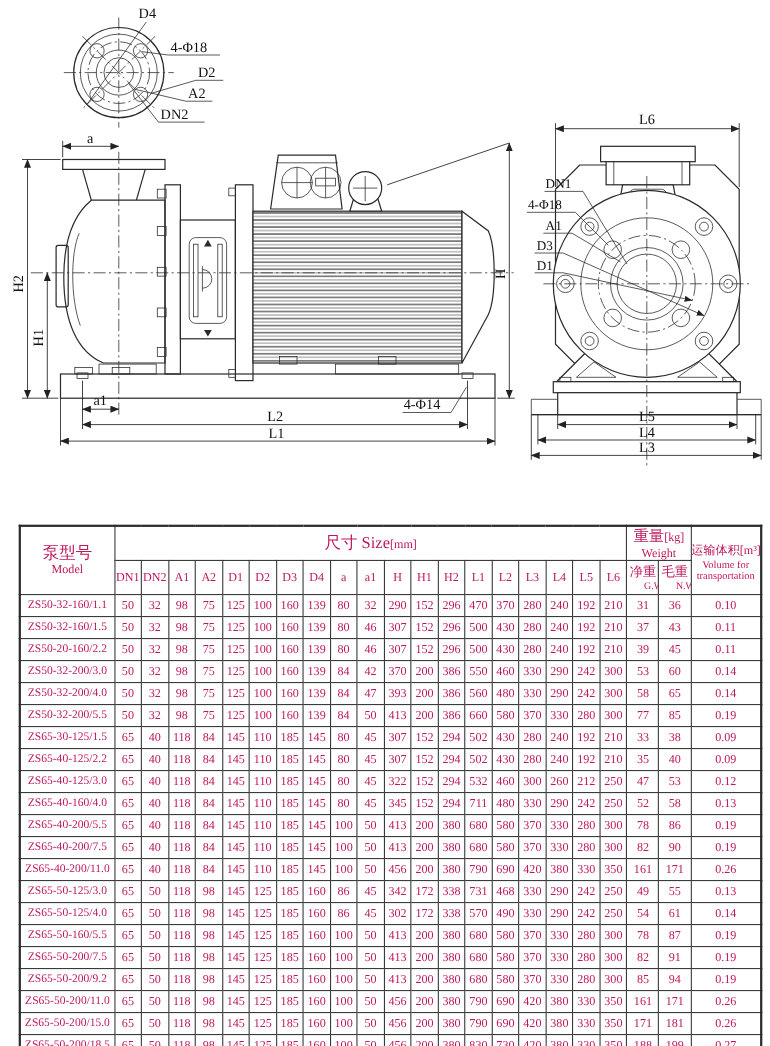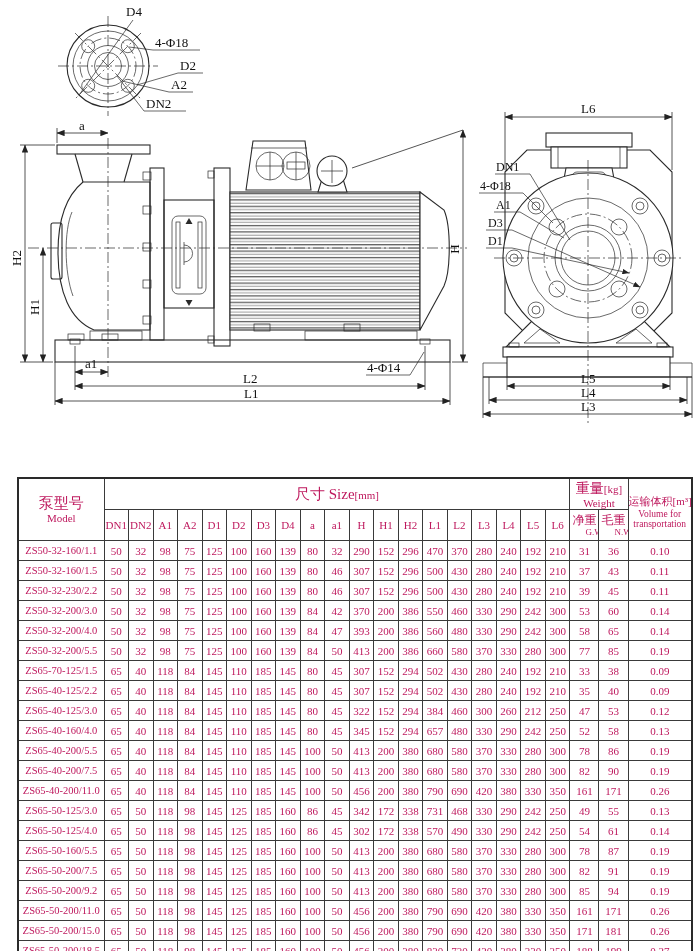--- a/index.html
+++ b/index.html
@@ -379,21 +379,21 @@
           <td>430</td>
           <td>280</td>
           <td>240</td>
           <td>192</td>
           <td>210</td>
           <td>37</td>
           <td>43</td>
           <td>0.11</td>
         </tr>
         <tr>
-          <td class="model">ZS50-32-230/2.2</td>
+          <td class="model">ZS50-20-160/2.2</td>
           <td>50</td>
           <td>32</td>
           <td>98</td>
           <td>75</td>
           <td>125</td>
           <td>100</td>
           <td>160</td>
           <td>139</td>
           <td>80</td>
           <td>46</td>
@@ -479,21 +479,21 @@
           <td>580</td>
           <td>370</td>
           <td>330</td>
           <td>280</td>
           <td>300</td>
           <td>77</td>
           <td>85</td>
           <td>0.19</td>
         </tr>
         <tr>
-          <td class="model">ZS65-70-125/1.5</td>
+          <td class="model">ZS65-30-125/1.5</td>
           <td>65</td>
           <td>40</td>
           <td>118</td>
           <td>84</td>
           <td>145</td>
           <td>110</td>
           <td>185</td>
           <td>145</td>
           <td>80</td>
           <td>45</td>
@@ -543,21 +543,21 @@
           <td>84</td>
           <td>145</td>
           <td>110</td>
           <td>185</td>
           <td>145</td>
           <td>80</td>
           <td>45</td>
           <td>322</td>
           <td>152</td>
           <td>294</td>
-          <td>384</td>
+          <td>532</td>
           <td>460</td>
           <td>300</td>
           <td>260</td>
           <td>212</td>
           <td>250</td>
           <td>47</td>
           <td>53</td>
           <td>0.12</td>
         </tr>
         <tr>
@@ -568,21 +568,21 @@
           <td>84</td>
           <td>145</td>
           <td>110</td>
           <td>185</td>
           <td>145</td>
           <td>80</td>
           <td>45</td>
           <td>345</td>
           <td>152</td>
           <td>294</td>
-          <td>657</td>
+          <td>711</td>
           <td>480</td>
           <td>330</td>
           <td>290</td>
           <td>242</td>
           <td>250</td>
           <td>52</td>
           <td>58</td>
           <td>0.13</td>
         </tr>
         <tr>

